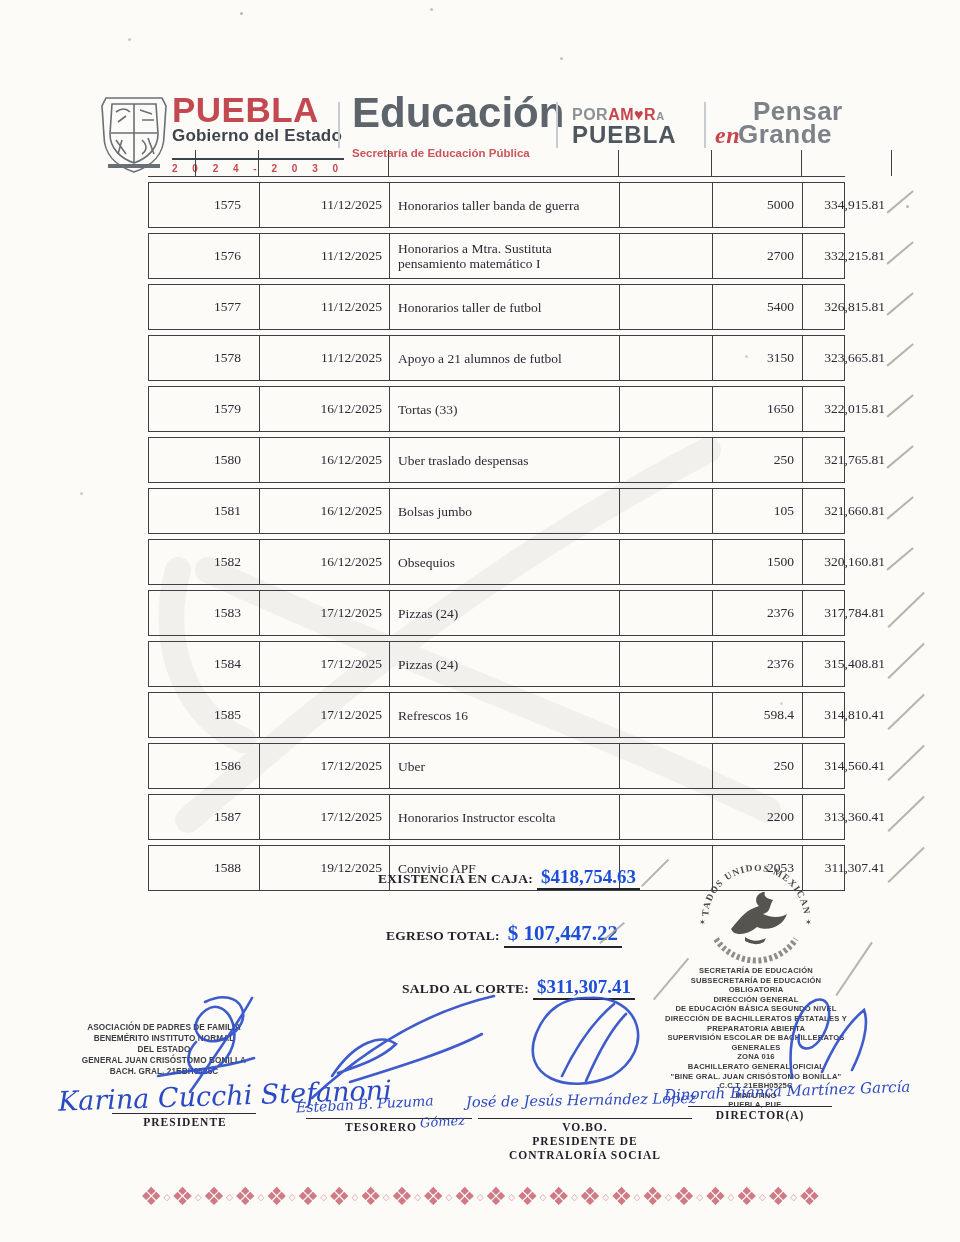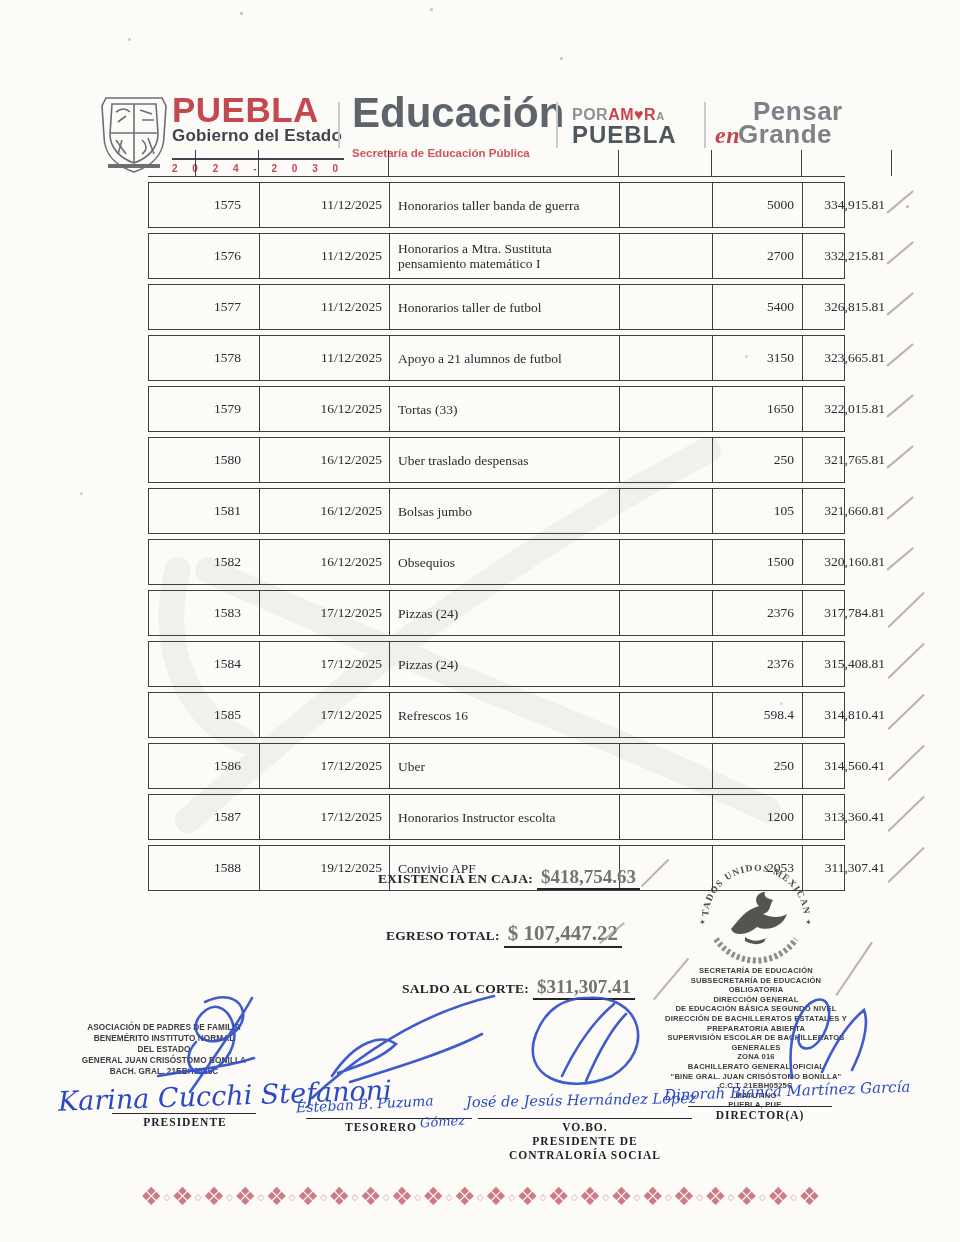--- a/index.html
+++ b/index.html
@@ -43,21 +43,21 @@
   .cell.date{justify-content:flex-end;padding-right:7px;}
   .cell.desc{justify-content:flex-start;padding-left:8px;line-height:15px;padding-right:4px;}
   .cell.amount{justify-content:flex-end;padding-right:8px;}
   .cell.balance{position:relative;justify-content:flex-end;padding-right:8px;}
   .cell.balance::after{content:"";position:absolute;right:-24px;top:40%;width:34px;height:1.6px;
      background:#a6a197;transform:rotate(-40deg);opacity:.8;}
   .row.long .cell.balance::after{right:-38px;width:50px;transform:rotate(-44deg);}
   
   .totline{position:absolute;white-space:nowrap;}
   .totline .lbl{font-weight:bold;font-size:13.5px;letter-spacing:.3px;color:#23232b;}
-  .totline .val{font-weight:bold;color:#737373;border-bottom:2px solid #23232b;padding:0 4px 1px 4px;}
+  .totline .val{font-weight:bold;color:#1d4ed8;border-bottom:2px solid #23232b;padding:0 4px 1px 4px;}
   .tick{position:absolute;background:#a6a197;height:1.8px;opacity:.8;}
   
   .seal{position:absolute;left:693px;top:855px;}
   .stamp{position:absolute;text-align:center;font-family:"Liberation Sans",sans-serif;font-weight:bold;color:#3b3d42;}
   .stamp-right{left:625px;top:966px;width:262px;font-size:7.6px;line-height:9.6px;letter-spacing:.2px;}
   .stamp-left{left:60px;top:1022px;width:208px;font-size:8.2px;line-height:11px;letter-spacing:.1px;}
   .sigline{position:absolute;border-top:1.6px solid #2a2a33;}
   .siglabel{position:absolute;font-weight:bold;font-size:11.5px;letter-spacing:1px;color:#1f1f29;text-align:center;}
   .handwriting{position:absolute;font-family:"DejaVu Serif",serif;font-style:italic;color:#2b49c3;white-space:nowrap;}
   .sig-svg{position:absolute;left:0;top:980px;}
@@ -230,21 +230,21 @@
           <div class="cell desc">Uber</div>
           <div class="cell empty"></div>
           <div class="cell amount">250</div>
           <div class="cell balance">314,560.41</div>
         </div>
         <div class="row tgrid long">
           <div class="cell num">1587</div>
           <div class="cell date">17/12/2025</div>
           <div class="cell desc">Honorarios Instructor escolta</div>
           <div class="cell empty"></div>
-          <div class="cell amount">1200</div>
+          <div class="cell amount">2200</div>
           <div class="cell balance">313,360.41</div>
         </div>
         <div class="row tgrid long">
           <div class="cell num">1588</div>
           <div class="cell date">19/12/2025</div>
           <div class="cell desc">Convivio APF</div>
           <div class="cell empty"></div>
           <div class="cell amount">2053</div>
           <div class="cell balance">311,307.41</div>
         </div>

